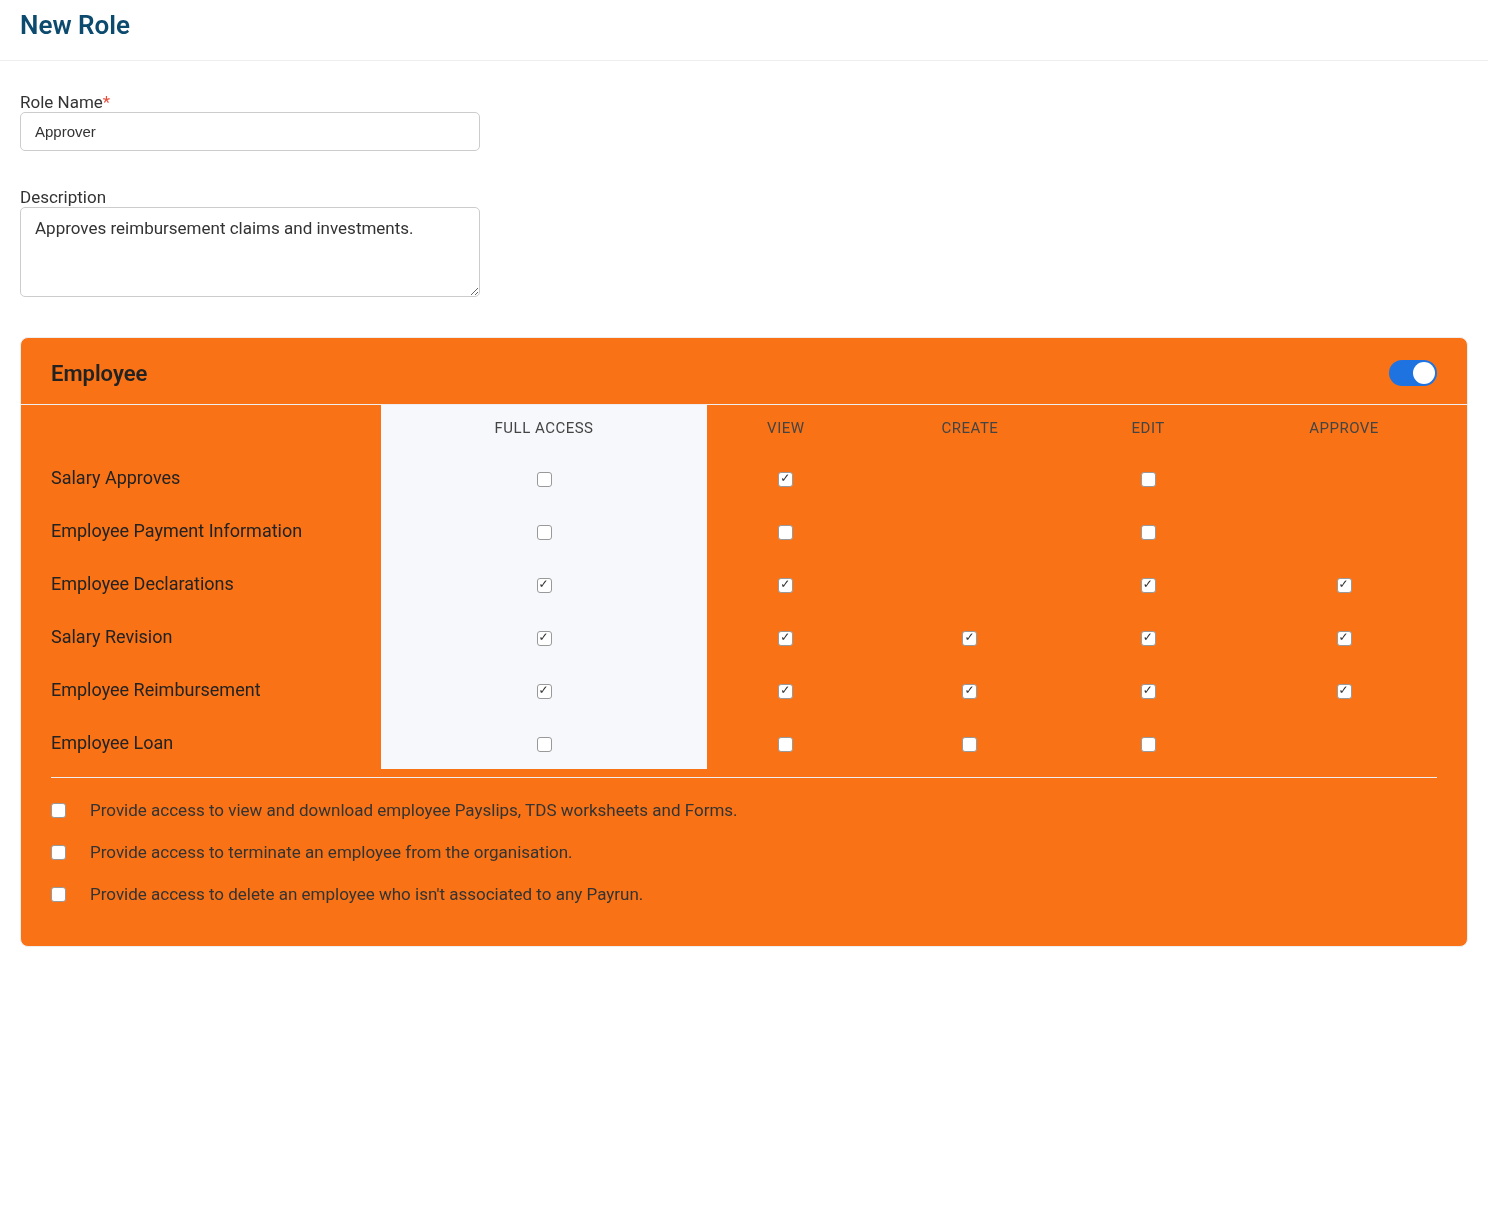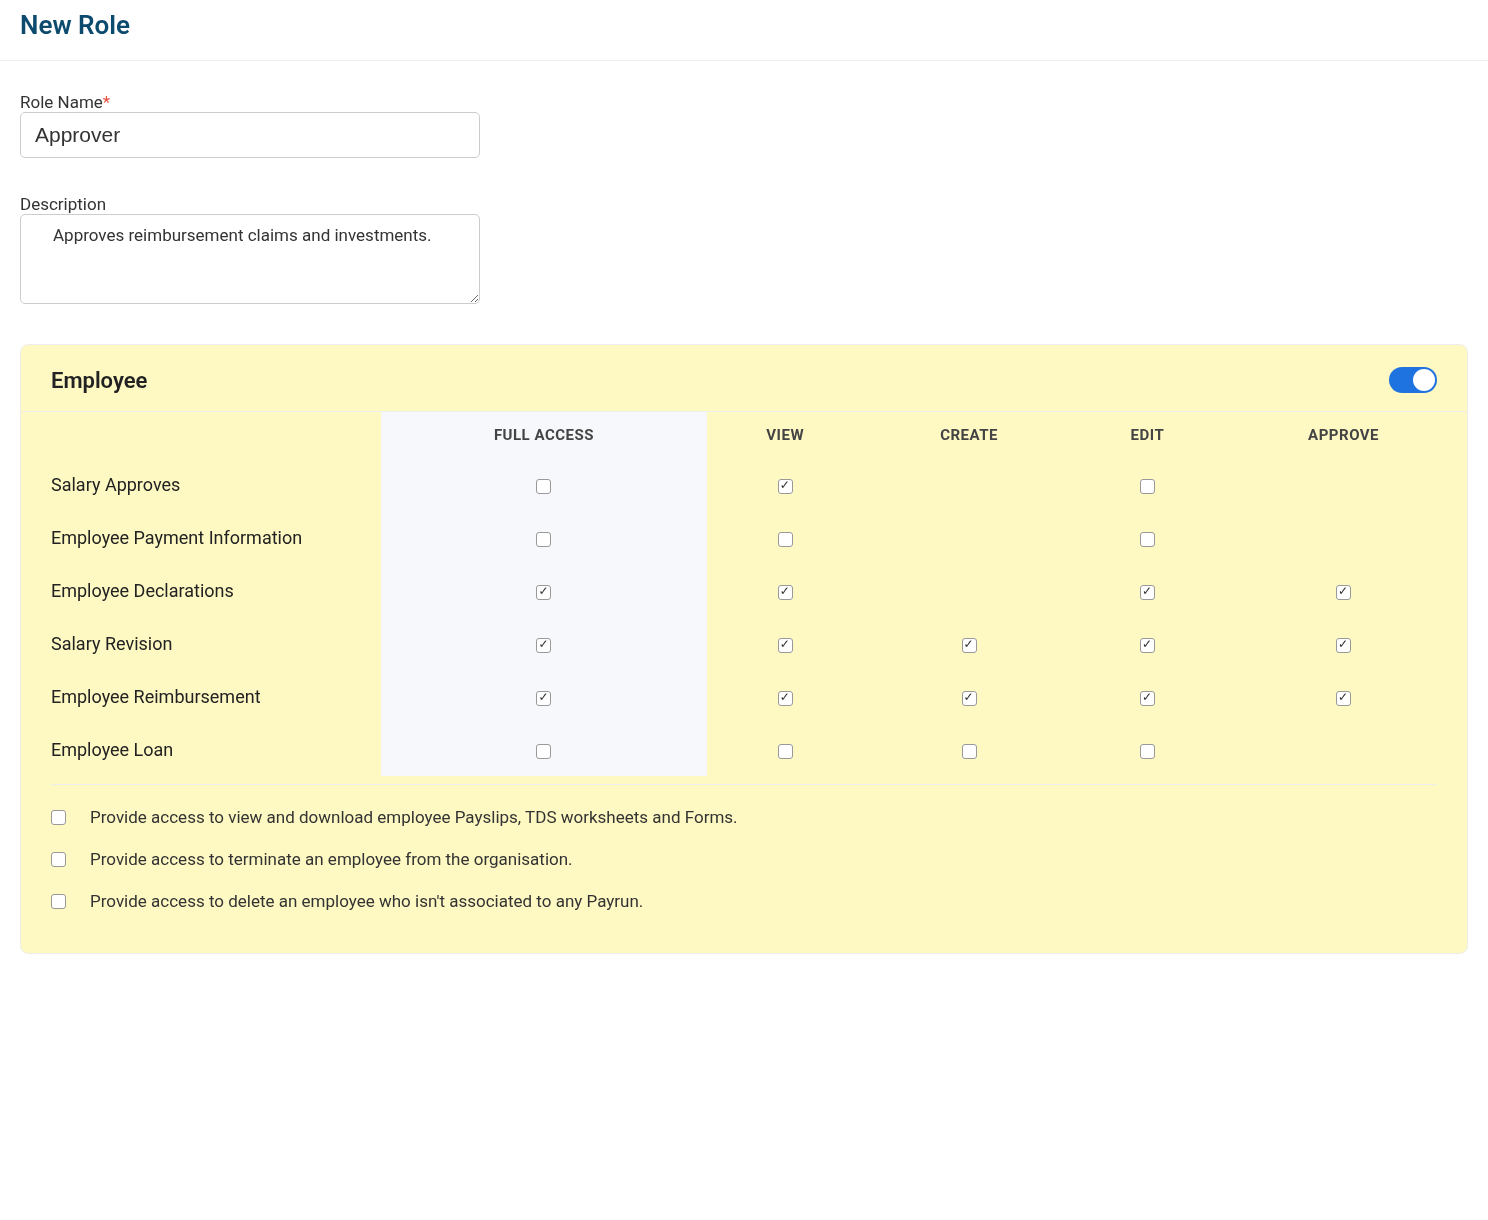--- a/index.html
+++ b/index.html
@@ -30,41 +30,41 @@
   .form-label {
     width: 200px;
     font-size: 17px;
     color: #333;
     padding-top: 6px;
   }
   .required { color: #e74c3c; }
   .text-input {
     width: 460px;
     padding: 10px 14px;
-    font-size: 21px;
+    font-size: 15px;
     border: 1px solid #ccc;
     border-radius: 5px;
     color: #333;
   }
   .textarea-input {
     width: 460px;
     min-height: 90px;
-    padding: 10px 32px;
+    padding: 10px 14px;
     font-size: 17px;
     border: 1px solid #ccc;
     border-radius: 5px;
     color: #333;
     resize: both;
     font-family: inherit;
   }
   .panel {
     margin: 0 20px 20px 20px;
     border: 1px solid #eee;
     border-radius: 8px;
-    background: #fef9c3;
+    background: #f97316;
     padding-bottom: 20px;
   }
   .panel-header {
     display: flex;
     align-items: center;
     justify-content: space-between;
     padding: 22px 30px 18px 30px;
     border-bottom: 1px solid #eee;
   }
   .panel-header h2 {
@@ -88,21 +88,21 @@
     height: 22px;
     background: #fff;
     border-radius: 50%;
   }
   .perm-table {
     width: 100%;
     border-collapse: collapse;
   }
   .perm-table th {
     text-align: center;
-    font-weight: 700;
+    font-weight: 400;
     font-size: 15px;
     letter-spacing: 0.5px;
     color: #444;
     padding: 14px 10px;
   }
   .perm-table th.row-label-head {
     width: 360px;
     text-align: left;
     padding-left: 30px;
   }

